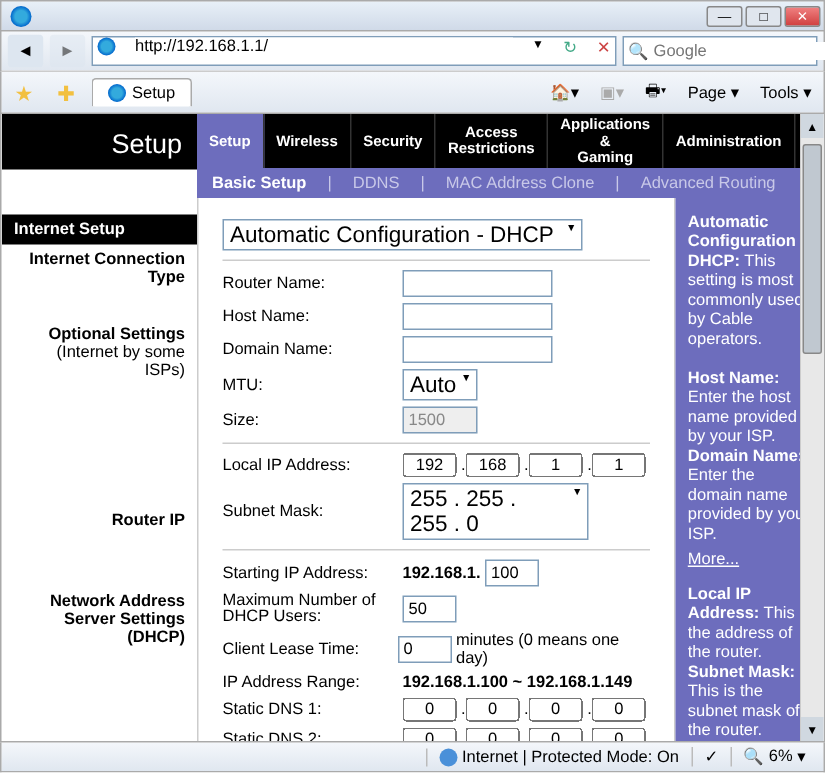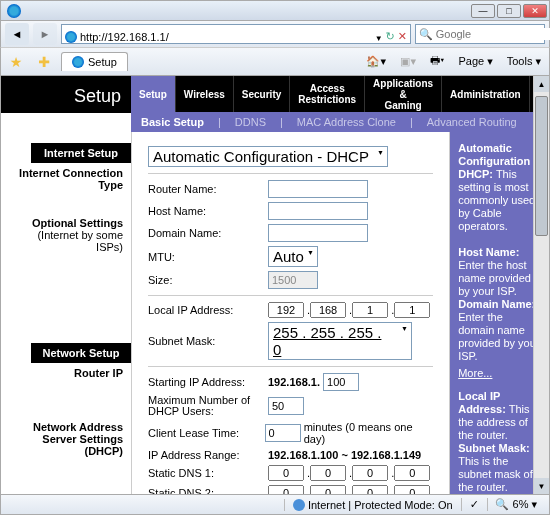--- a/index.html
+++ b/index.html
@@ -9,38 +9,38 @@
 .titlebar { height: 20px; background: linear-gradient(#e8f0f8, #d0dae8); display: flex; align-items: center; justify-content: space-between; border: 1px solid #aaa; border-bottom: none; padding: 0 2px 0 6px; }
 .titlebar .title { display: flex; align-items: center; gap: 4px; }
 .titlebar .btns { display: flex; gap: 2px; }
 .titlebar .btn { width: 24px; height: 14px; border: 1px solid #888; border-radius: 2px; background: #e0e6ee; font-size: 9px; display:flex;align-items:center;justify-content:center; }
 .titlebar .btn.close { background: linear-gradient(#f08080,#d04040); color: #fff; }
 
 
 .navbar { height: 28px; background: linear-gradient(#f4f7fb,#e0e7f0); display: flex; align-items: center; padding: 0 4px; gap: 4px; border: 1px solid #aaa; border-bottom: 1px solid #ccc; }
 .navbtn { width: 24px; height: 22px; border: 1px solid transparent; border-radius: 3px; display:flex;align-items:center;justify-content:center; background:#dde6f0; }
 .navbtn.fwd { opacity:.5; }
-.urlbox { flex: 1; height: 20px; border: 1px solid #7f9db9; background: #fff; display: flex; align-items: flex-end; padding: 0 3px; gap:3px;}
+.urlbox { flex: 1; height: 20px; border: 1px solid #7f9db9; background: #fff; display: flex; align-items: flex-start; padding: 0 3px; gap:13px;}
 .urlbox input { border:none; outline:none; flex:1; font-size:11px; }
 .searchbox { width: 130px; height: 20px; border: 1px solid #7f9db9; background:#fff; display:flex; align-items:center; padding:0 3px; gap:3px;}
 .searchbox input { border:none; outline:none; flex:1; font-size:11px; color:#888; }
 
 
 .toolbar { height: 28px; background: linear-gradient(#f4f7fb,#e0e7f0); display: flex; align-items: center; padding: 0 4px; gap: 6px; border: 1px solid #aaa; border-top:none; }
 .favbtn { width:22px; height:22px; display:flex;align-items:center;justify-content:center; }
 .tab { background:#fff; border:1px solid #aaa; border-bottom:none; padding:3px 10px; display:flex; align-items:center; gap:4px; border-radius:3px 3px 0 0; }
 .toolbar .spacer { flex: 1; }
 .toolbar .tbtn { padding: 2px 4px; display:flex; align-items:center; gap:2px; font-size:11px; }
 
 
 .viewport { height: 419px; border:1px solid #aaa; border-top:none; overflow:hidden; position:relative; background:#fff;}
 .pagewrap { display:flex; height:100%; overflow:auto; }
 .leftcol { width:130px; background:#fff; }
 .setup-head { background:#000; color:#fff; text-align:right; padding:10px 10px 6px; font-size:18px; font-weight:normal;}
-.leftcol .section-hdr { background:#000; color:#fff; text-align:center; padding:4px 8px; font-weight:bold; font-size:11px; margin-top:6px;margin-left:30px;}
+.leftcol .section-hdr { background:#000; color:#fff; text-align:left; padding:4px 8px; font-weight:bold; font-size:11px; margin-top:6px;}
 .leftcol .label { text-align:right; padding:4px 8px; font-size:11px; font-weight:bold; }
 
 .centercol { flex:1; min-width:0; }
 .tabsrow { background:#000; display:flex; height:36px; }
 .tabsrow .t { padding:4px 8px; color:#fff; font-size:10px; font-weight:bold; display:flex; align-items:center; text-align:center; justify-content:center; line-height:11px; border-right:1px solid #333;}
 .tabsrow .t.active { background:#6d6dbd; }
 .subtabs { background:#6d6dbd; color:#fff; padding:4px 10px; font-size:10px; display:flex; gap:14px; }
 .subtabs span { cursor:pointer; }
 .subtabs span.active { font-weight:bold; color:#fff; }
 .subtabs span:not(.active){ color:#c8c8e8; }
@@ -134,21 +134,20 @@
     <div class="setup-head">Setup</div>
     <div style="height:24px;"></div>
     <div class="section-hdr">Internet Setup</div>
     <div class="label">Internet Connection Type</div>
     <div style="height:18px;"></div>
     <div class="label">
       <div>Optional Settings</div>
       <div style="font-weight:normal;">(Internet by some ISPs)</div>
     </div>
     <div style="height:80px;"></div>
-    <div class="section-hdr">Network Setup</div>
     <div class="label">Router IP</div>
     <div style="height:34px;"></div>
     <div class="label">
       <div>Network Address</div>
       <div>Server Settings (DHCP)</div>
     </div>
   </div>
 
   <div class="centercol">
     <div class="tabsrow">
@@ -200,21 +199,21 @@
             </div>
       <div class="divider"></div>
       <div class="form-row"><label>Local IP Address:</label>
         <input class="ip-box" value="192" style="">.
         <input class="ip-box" value="168" style="">.
         <input class="ip-box" value="1" style="">.
         <input class="ip-box" value="1" style="">
       </div>
       <div class="form-row">
               <label>Subnet Mask:</label>
-              <div class="sel" style="width:144px;text-decoration:underline;">255 . 255 . 255 . 0</div>
+              <div class="sel" style="width:124px;">255 . 255 . 255 . 0</div>
             </div>
       <div class="divider"></div>
       <div class="form-row"><label>Starting IP Address:</label><b>192.168.1.</b>&nbsp;<input type="text" style="width: 36px;" value="100"></div>
       <div class="form-row">
               <label style="line-height:11px;">Maximum Number of DHCP Users:</label>
               <input type="text" style="width: 36px;" value="50">
             </div>
       <div class="form-row"><label>Client Lease Time:</label><input type="text" style="width: 36px;" value="0">&nbsp;<span>minutes (0 means one day)</span></div>
       <div class="form-row">
               <label>IP Address Range:</label>

